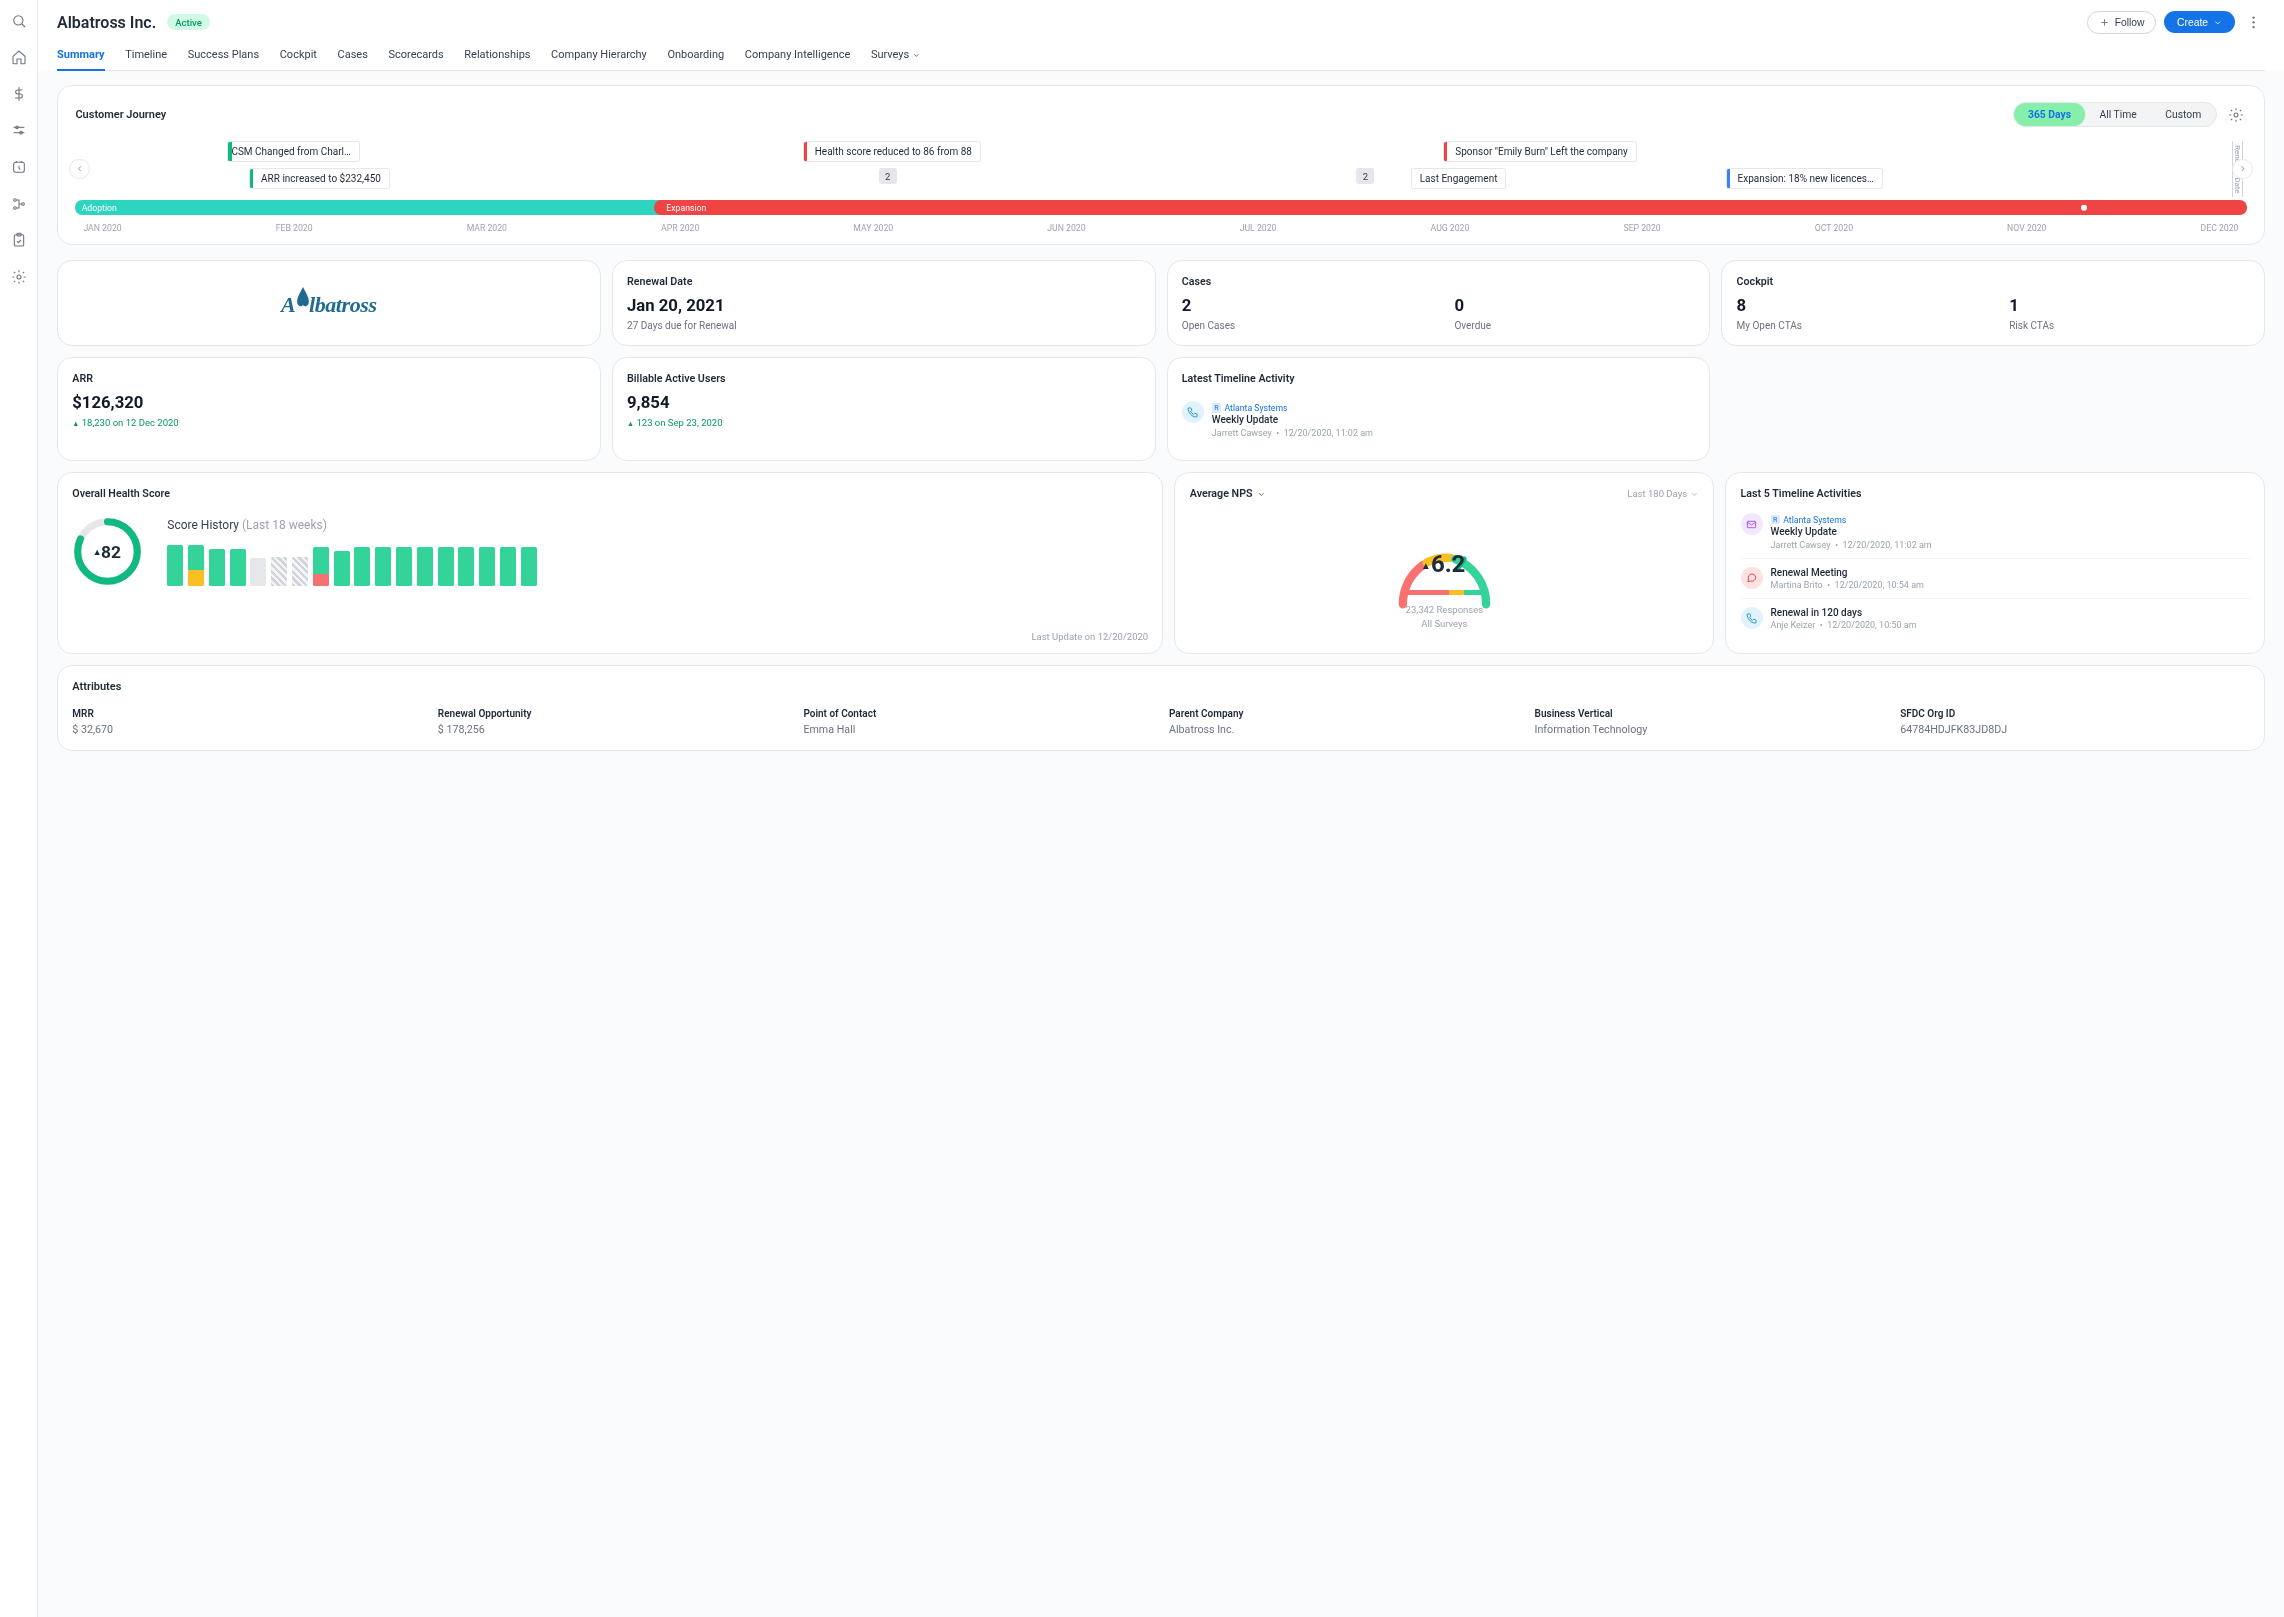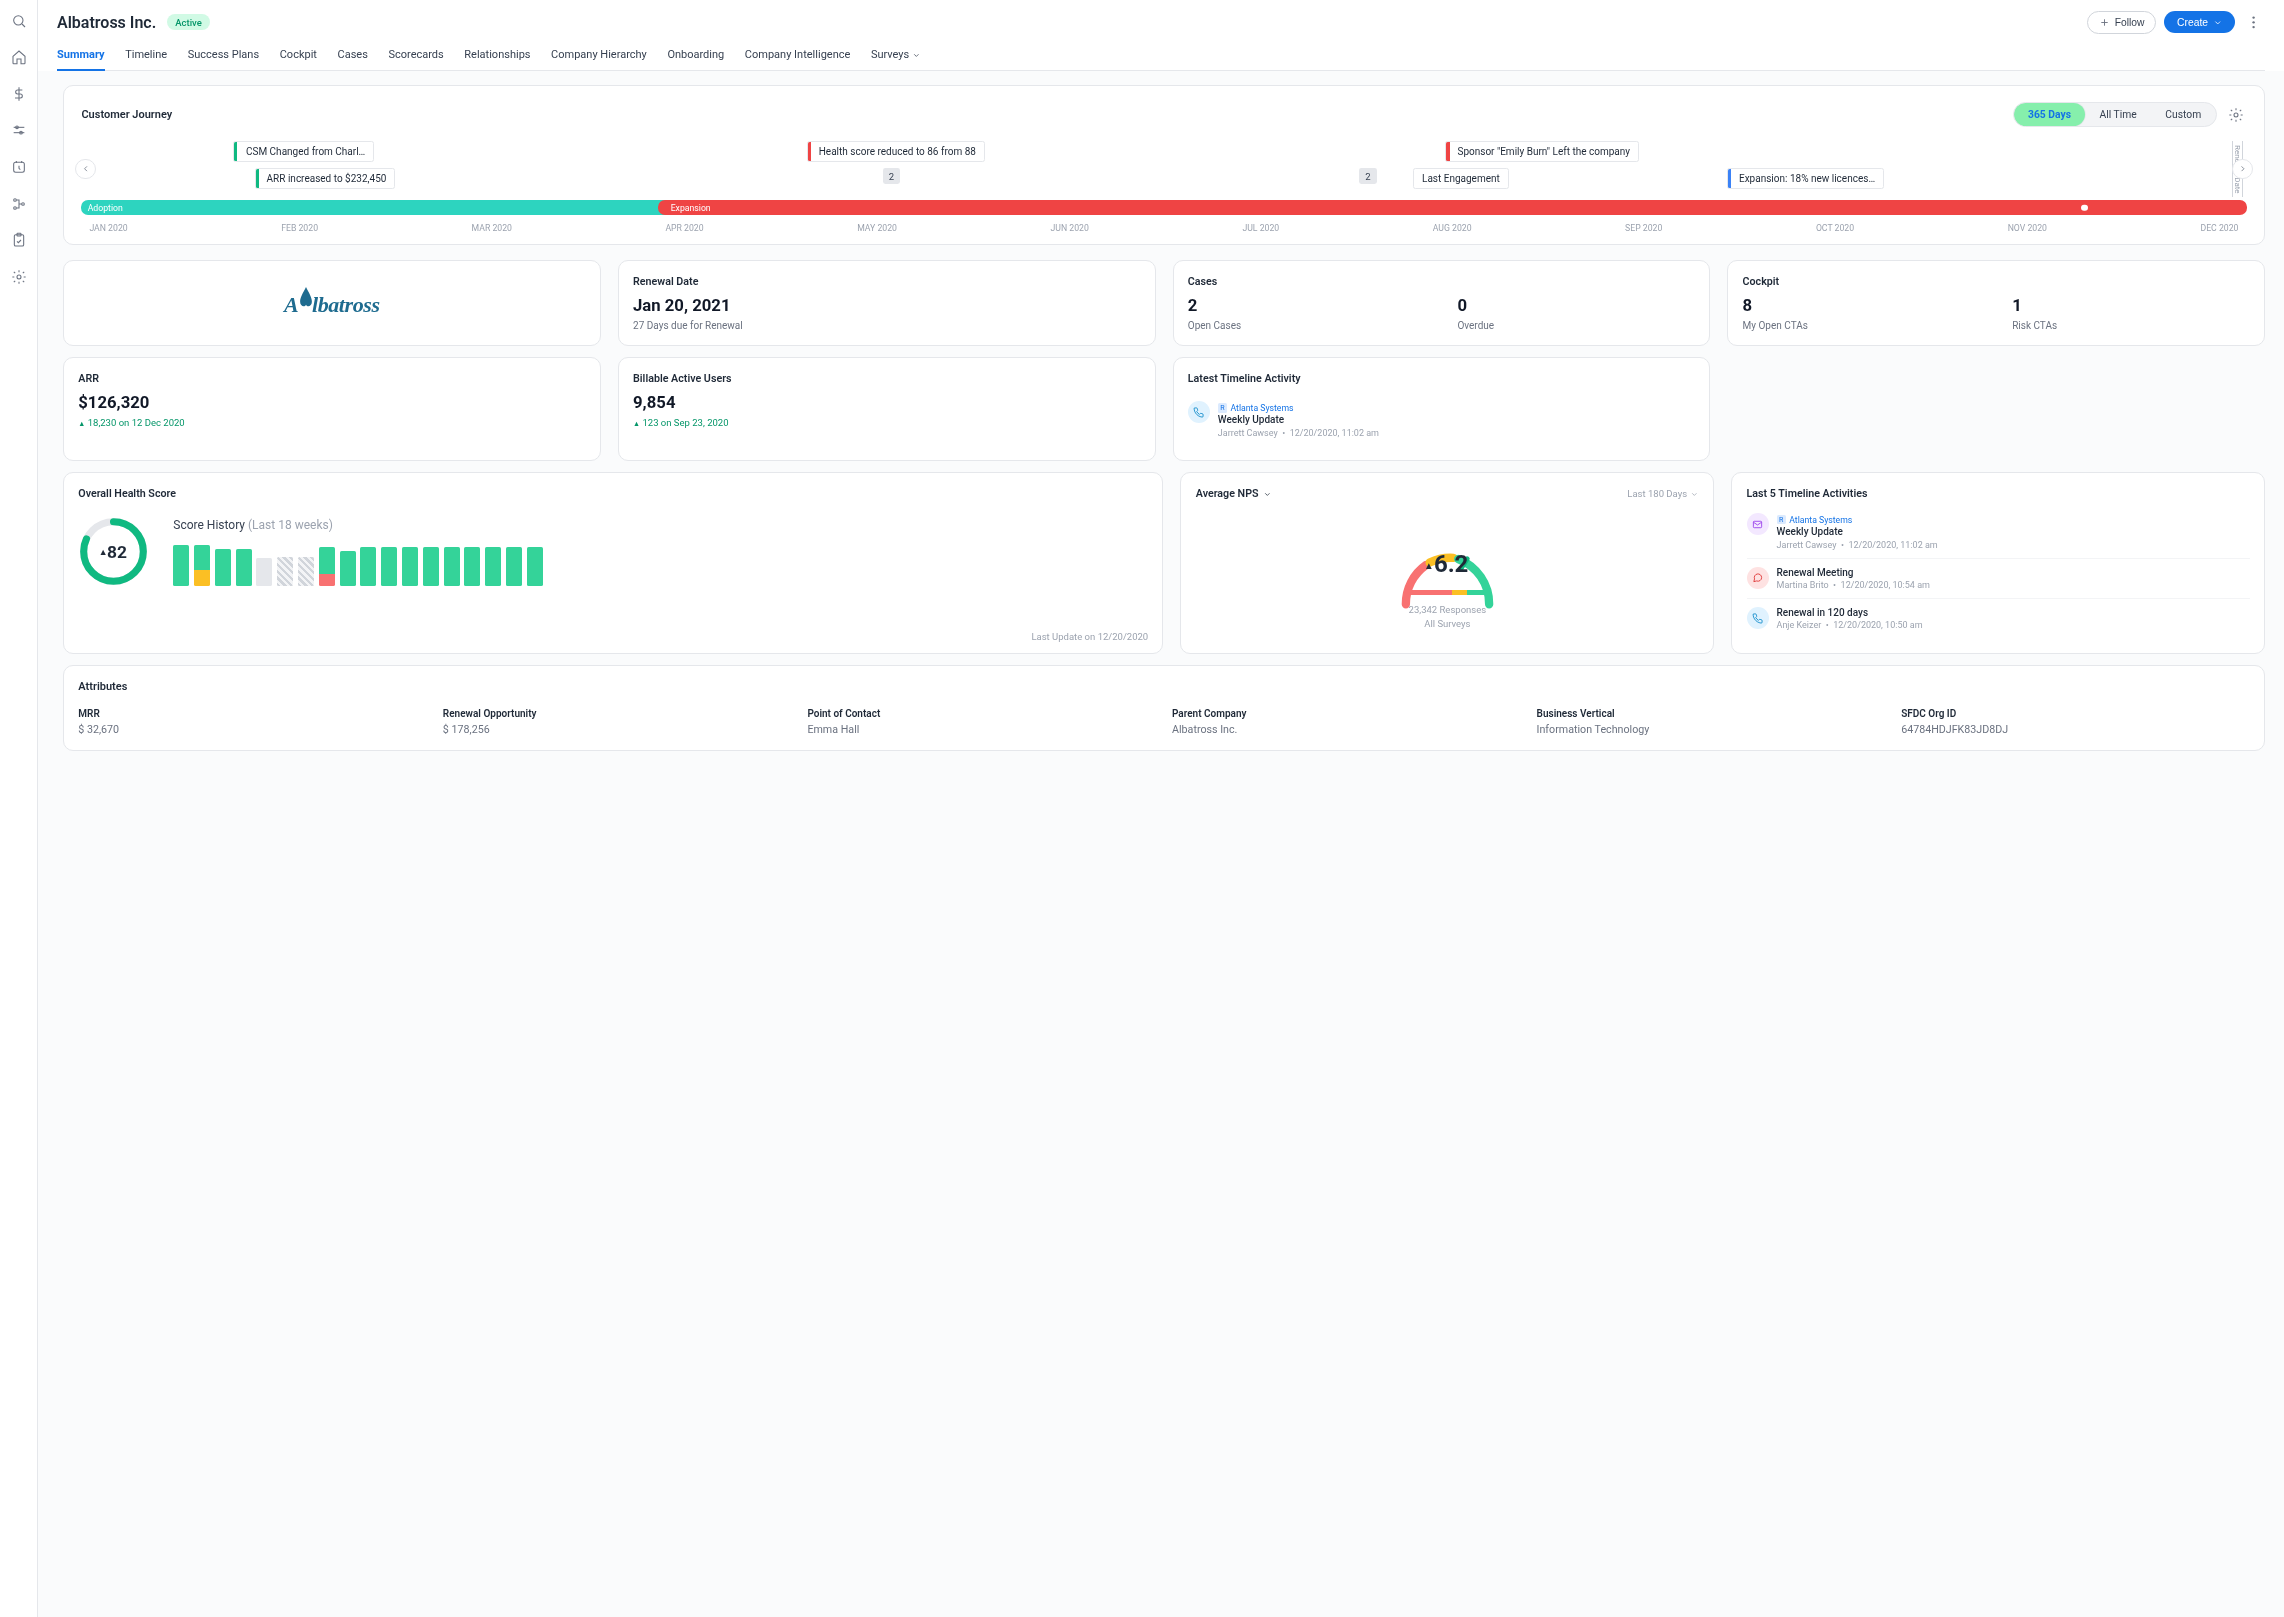--- a/index.html
+++ b/index.html
@@ -17,21 +17,21 @@
 .header-right { display: flex; align-items: center; gap: 8px; }
 .follow-btn { border: 0.8px solid #d1d5db; background: #fff; color: #374151; padding: 4.8px 11px; border-radius: 14.3px; font-size: 10.3px; display: flex; align-items: center; gap: 4.8px; cursor: pointer; }
 .follow-btn svg { width: 11px; height: 11px; stroke: #6b7280; fill: none; stroke-width: 2; }
 .create-btn { background: #1473e6; color: #fff; border: none; padding: 5.6px 12.7px; border-radius: 14.3px; font-size: 10.3px; font-weight: 500; display: flex; align-items: center; gap: 4.8px; cursor: pointer; }
 .create-btn svg { width: 9.5px; height: 9.5px; stroke: #fff; fill: none; stroke-width: 2; }
 .menu-dots { width: 22px; height: 22px; display: flex; align-items: center; justify-content: center; cursor: pointer; color: #6b7280; }
 .tabs { display: flex; gap: 20.6px; margin-top: 14.3px; border-bottom: 0.8px solid #e5e7eb; }
 .tab { padding-bottom: 8px; font-size: 11px; color: #374151; cursor: pointer; display: flex; align-items: center; gap: 3.2px; }
 .tab.active { color: #1473e6; font-weight: 700; border-bottom: 2.4px solid #1473e6; margin-bottom: -0.8px; }
 .content { padding: 14.3px 19px; background: #fafbfc; flex: 1; }
-.card { background: #fff; border: 0.8px solid #e5e7eb; border-radius: 10px; padding: 14.3px; margin-left: 6px; }
+.card { background: #fff; border: 0.8px solid #e5e7eb; border-radius: 15px; padding: 14.3px; }
 .journey-card { padding: 16px 17.4px 8px 17.4px; margin-bottom: 14.3px; }
 .journey-head { display: flex; justify-content: space-between; align-items: center; margin-bottom: 14.3px; }
 .section-title { font-size: 11px; font-weight: 600; color: #1f2937; }
 .journey-controls { display: flex; align-items: center; gap: 9.5px; }
 .seg { display: flex; border: 0.8px solid #e5e7eb; border-radius: 14.3px; overflow: hidden; background: #f3f4f6; }
 .seg-item { padding: 4.8px 14.3px; font-size: 10.3px; cursor: pointer; color: #374151; }
 .seg-item.active { background: #86efac; color: #1473e6; font-weight: 700; border-radius: 14.3px; box-shadow: 0 0 0 0.8px #e5e7eb; }
 .gear-btn { width: 20.6px; height: 20.6px; color: #6b7280; cursor: pointer; display: flex; align-items: center; justify-content: center; }
 .journey-timeline { position: relative; height: 95px; }
 .jt-events { position: relative; height: 56px; }
@@ -249,21 +249,21 @@
             <div class="jt-nav left">
                 <svg width="9.5" height="9.5" viewBox="0 0 24 24" fill="none" stroke="currentColor" stroke-width="2">
                   <polyline points="15 18 9 12 15 6"></polyline>
                 </svg>
               </div>
             <div class="jt-nav right">
                 <svg width="9.5" height="9.5" viewBox="0 0 24 24" fill="none" stroke="currentColor" stroke-width="2">
                   <polyline points="9 18 15 12 9 6"></polyline>
                 </svg>
               </div>
-            <div class="jt-event marked green" style="left:7%; top:0; padding-left:12px;">CSM Changed from Charl…</div>
+            <div class="jt-event marked green" style="left:7%; top:0; padding-left:3px;">CSM Changed from Charl…</div>
             <div class="jt-event marked green" style="left:8%; top:27px; padding-left:11px;">ARR increased to $232,450</div>
             <div class="jt-event marked red" style="left:33.5%; top:0; padding-left:11px;">Health score reduced to 86 from 88</div>
             <div class="jt-badge" style="left:37%; top:27px;">2</div>
             <div class="jt-badge" style="left:59%; top:27px;">2</div>
             <div class="jt-event marked red" style="left:63%; top:0; padding-left:11px;">Sponsor "Emily Burn" Left the company</div>
             <div class="jt-event" style="left:61.5%; top:27px;">Last Engagement</div>
             <div class="jt-event marked blue" style="left:76%; top:27px; padding-left:11px;">Expansion: 18% new licences…</div>
             <div class="jt-renewal">Renewal Date</div>
           </div>
           <div class="jt-phases">

